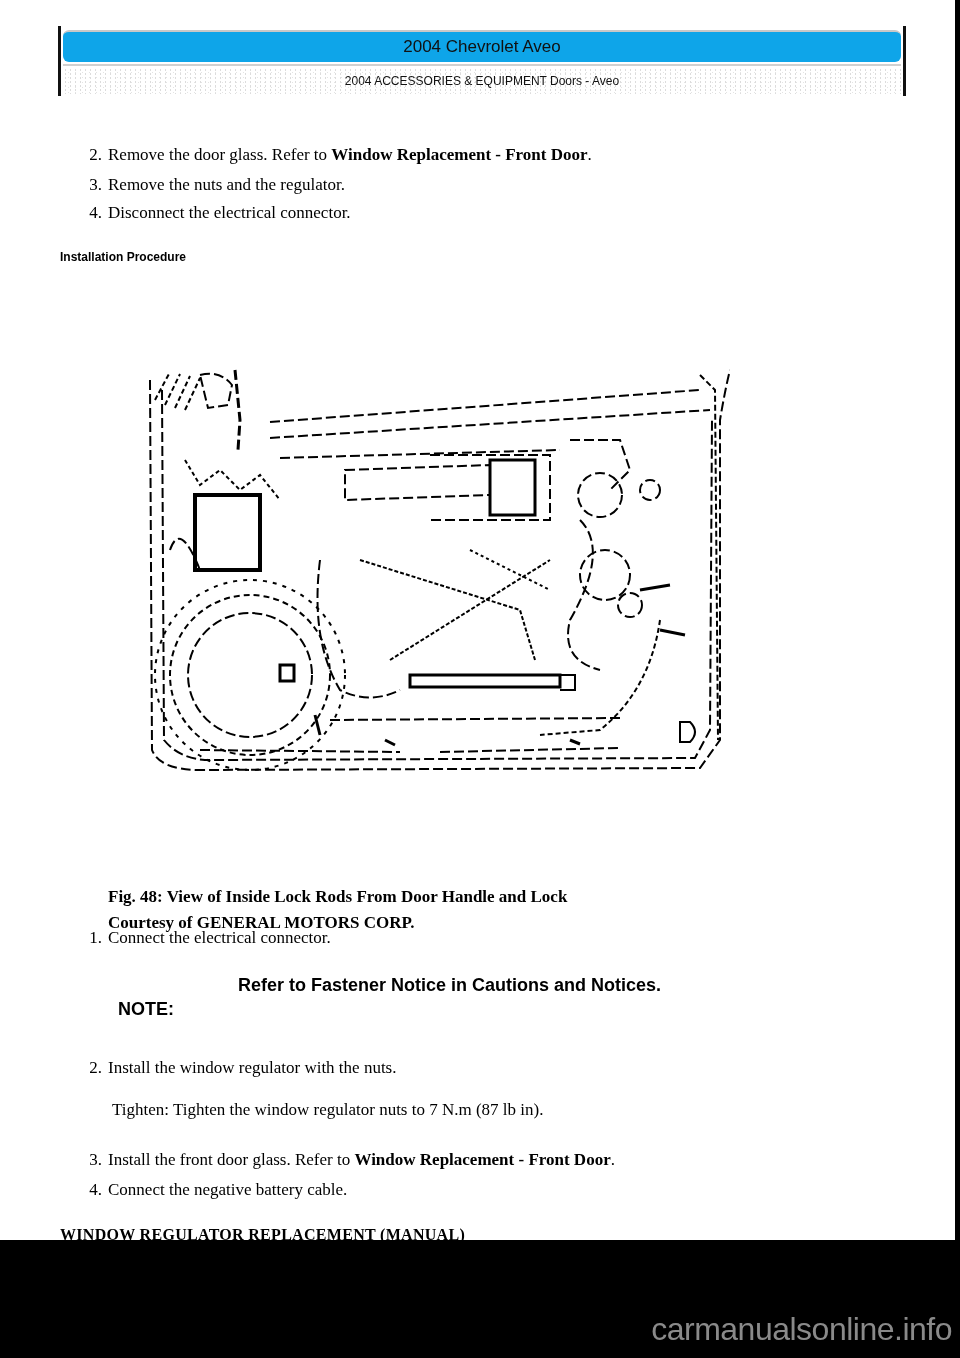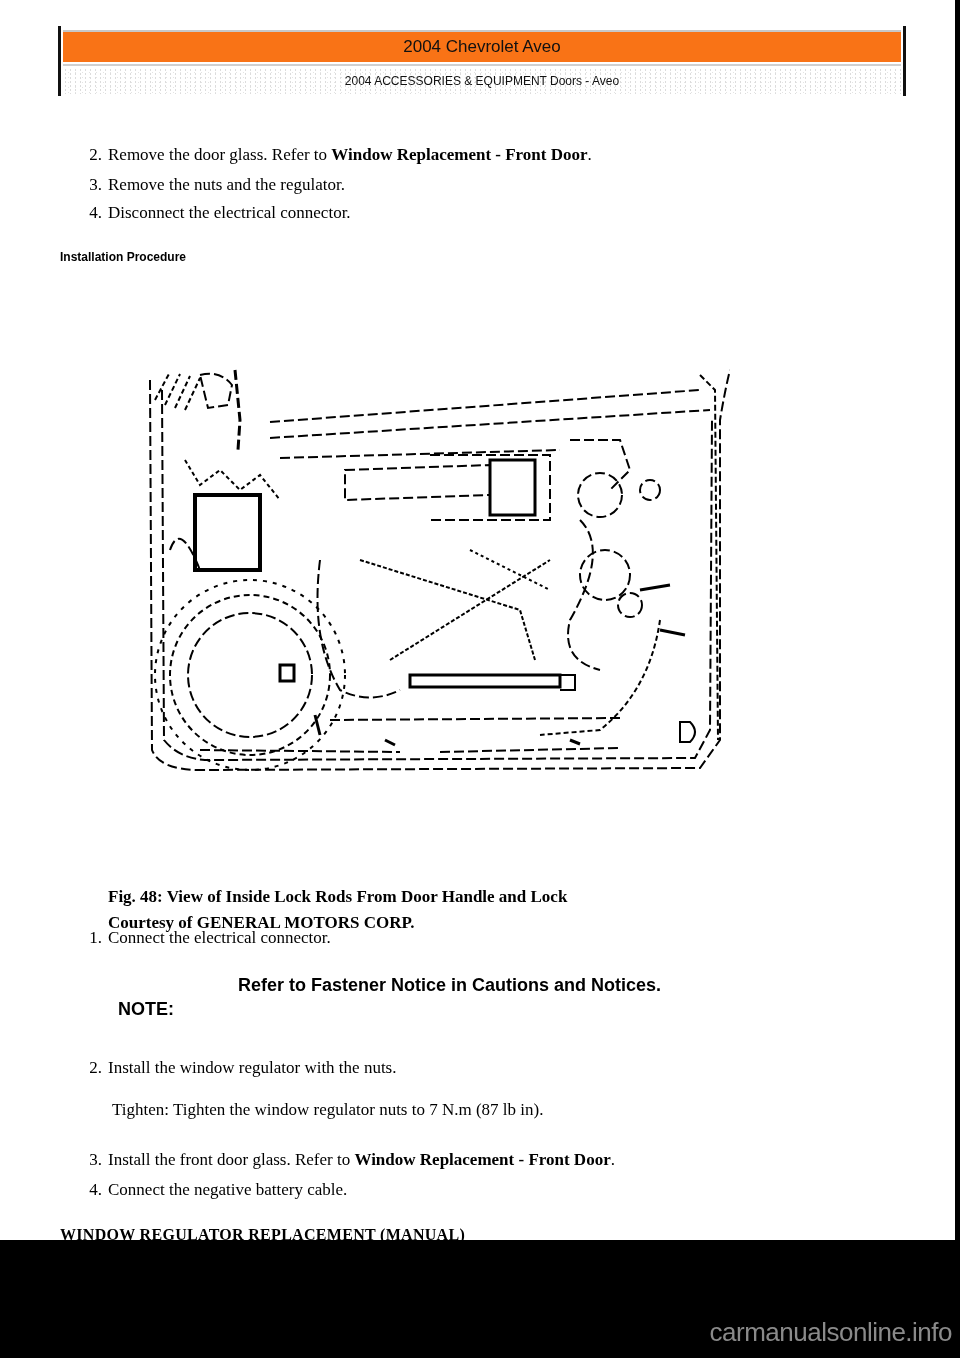--- a/index.html
+++ b/index.html
@@ -5,33 +5,33 @@
     html, body { margin: 0; padding: 0; }
     body {
       width: 960px; height: 1358px; position: relative; overflow: hidden;
       background: #ffffff; font-family: "Liberation Serif", serif; color: #000;
     }
     .page { position: absolute; left: 0; top: 0; width: 955px; height: 1240px; background: #fff; }
     .right-strip { position: absolute; left: 955px; top: 0; width: 5px; height: 1358px; background: #000; }
     .bottom-band { position: absolute; left: 0; top: 1240px; width: 960px; height: 118px; background: #000; }
     .watermark {
       position: absolute; right: 8px; bottom: 10px; color: #8a8a8a;
-      font-family: "Liberation Sans", sans-serif; font-size: 26px; letter-spacing: -0.5px;
+      font-family: "Liberation Sans", sans-serif; font-size: 32px; letter-spacing: -0.5px;
     }
 
     
     .header { position: absolute; left: 58px; top: 26px; width: 848px; height: 70px; }
     .header .border-l, .header .border-r { position: absolute; top: 0; width: 3px; height: 70px; background: #111; }
     .header .border-l { left: 0; }
     .header .border-r { right: 0; }
     .header .title-bar {
       position: absolute; left: 5px; right: 5px; top: 4px; height: 30px;
-      background: #f97316; border-top: 2px solid #c8c8c8;
+      background: #0ea5e9; border-top: 2px solid #c8c8c8;
       display: flex; align-items: center; justify-content: center;
-      font-family: "Liberation Sans", sans-serif; font-size: 17px; color: #111;
+      font-family: "Liberation Sans", sans-serif; font-size: 17px; color: #111; border-radius: 6px;
     }
     .header .sep { position: absolute; left: 5px; right: 5px; top: 38px; height: 2px; background: #d0d0d0; }
     .header .sub-bar {
       position: absolute; left: 5px; right: 5px; top: 42px; height: 26px;
       background-color: #fff;
       background-image:
         radial-gradient(#dcdcdc 0.8px, transparent 1px),
         radial-gradient(#e4e4e4 0.8px, transparent 1px);
       background-size: 5px 4px, 7px 5px;
       background-position: 0 0, 2px 2px;

